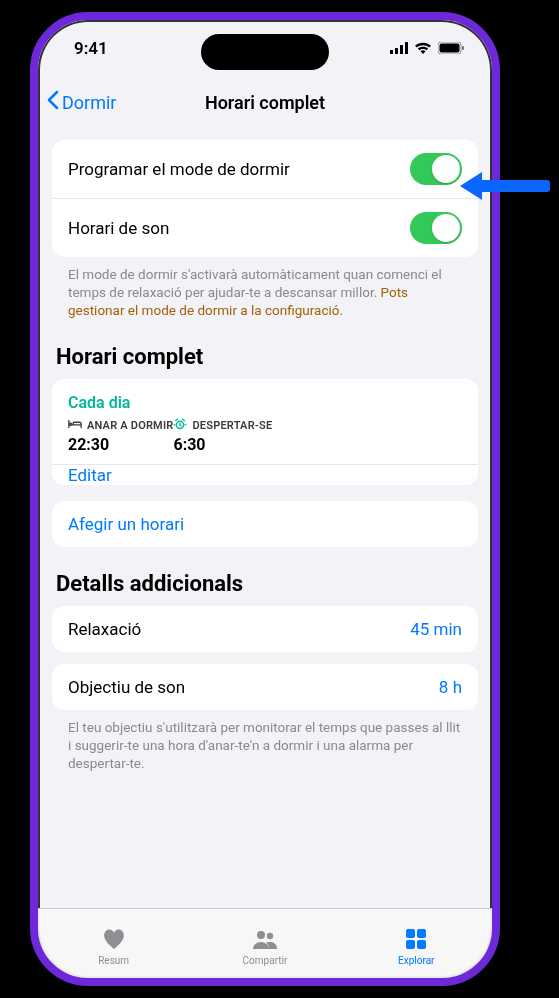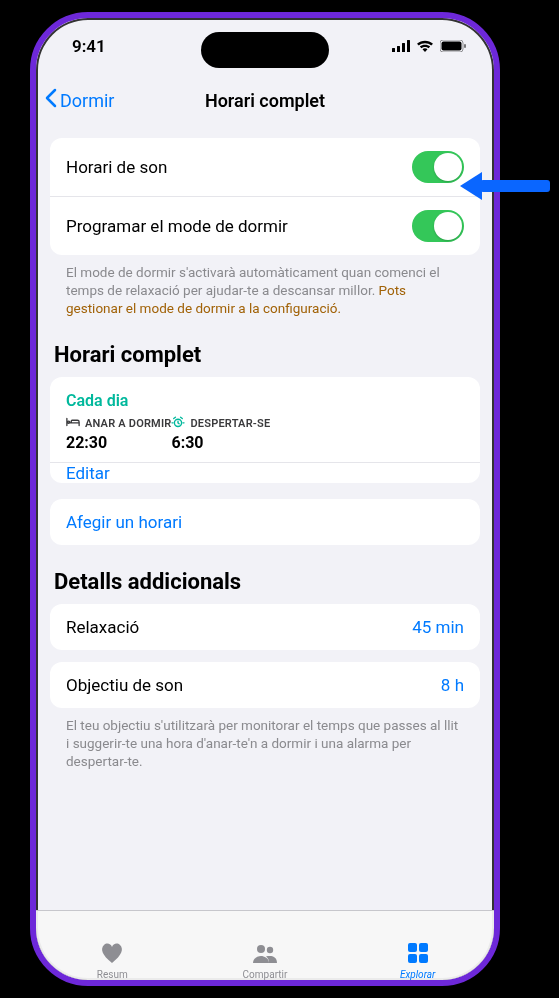--- a/index.html
+++ b/index.html
@@ -11,21 +11,21 @@
     position: relative;
   }
   .phone {
     position: absolute;
     left: 30px;
     top: 12px;
     width: 470px;
     height: 974px;
     background: #f2f2f7;
     border-radius: 58px;
-    border: 6px solid #6d28d9;
+    border: 8px solid #6d28d9;
     box-shadow: 0 0 0 2px #333 inset;
     overflow: hidden;
   }
   .notch {
     position: absolute;
     top: 14px;
     left: 50%;
     transform: translateX(-50%);
     width: 128px;
     height: 36px;
@@ -144,33 +144,33 @@
   }
   .detail-val { color: #007aff; }
   .tab-bar {
     position: absolute;
     bottom: 0; left: 0; right: 0;
     height: 70px;
     background: rgba(247,247,247,.94);
     border-top: 0.5px solid #c7c7cc;
     display: flex;
     justify-content: space-around;
-    align-items: flex-end;
+    align-items: center;
     padding-top: 6px;
   }
   .tab {
     display: flex;
     flex-direction: column;
     align-items: center;
     gap: 2px;
     color: #8e8e93;
     font-size: 10px;
     width: 90px;
   }
-  .tab.active { color: #007aff; font-style: italic; }
+  .tab.active { color: #007aff; }
   .tab svg { width: 28px; height: 24px; }
   .arrow {
     position: absolute;
     top: 166px;
     left: 460px;
     z-index: 50;
   }
   .mt-12 { margin-top: 12px; }
   .mt-16 { margin-top: 16px; }
   .icon-small svg { width: 14px; height: 12px; }
@@ -216,25 +216,25 @@
       </span>
       <span>Dormir</span>
     </div>
     <div class="nav-title">Horari complet</div>
   </div>
 
   <div class="content">
 
     <div class="card">
       <div class="row">
+        <span>Programar el mode de dormir</span>
+        <div class="toggle"></div>
+      </div>
+      <div class="row">
         <span>Horari de son</span>
-        <div class="toggle"></div>
-      </div>
-      <div class="row">
-        <span>Programar el mode de dormir</span>
         <div class="toggle"></div>
       </div>
     </div>
 
     <div class="footnote">
       <span>El mode de dormir s'activarà automàticament quan comenci el temps de relaxació per ajudar-te a descansar millor. </span><span class="link">Pots gestionar el mode de dormir a la configuració.</span>
     </div>
 
     <div class="section-header">Horari complet</div>
 

